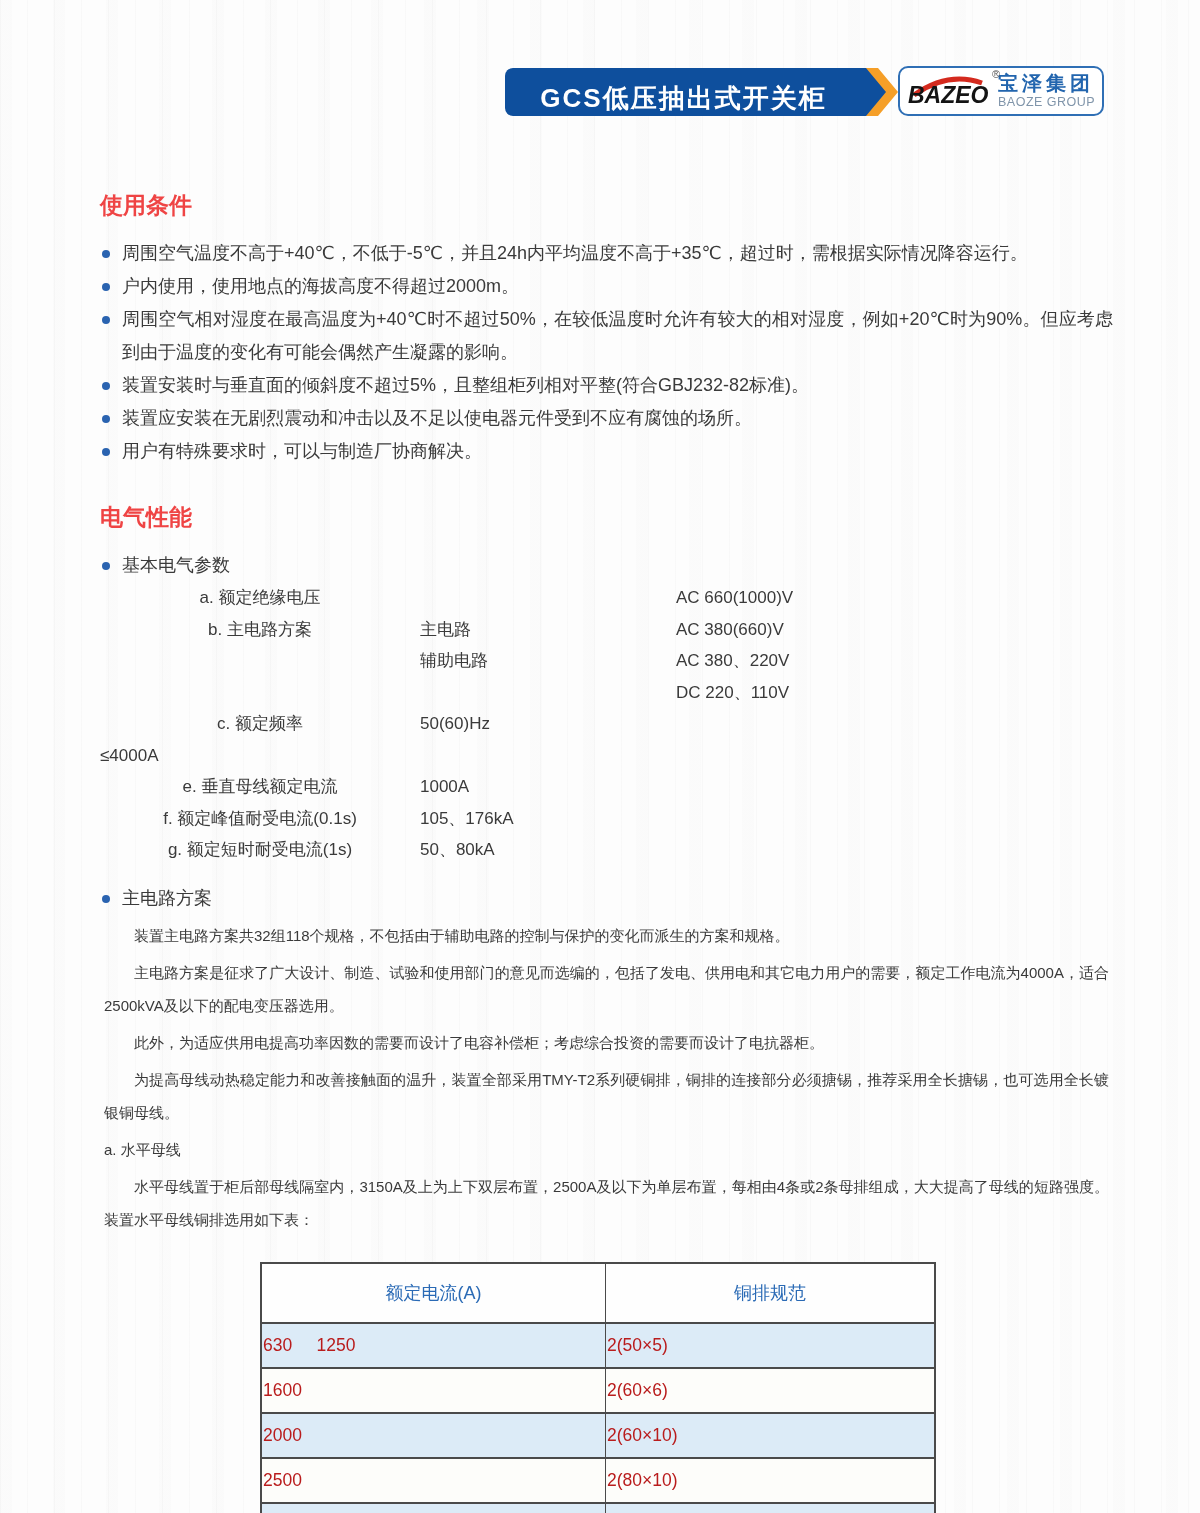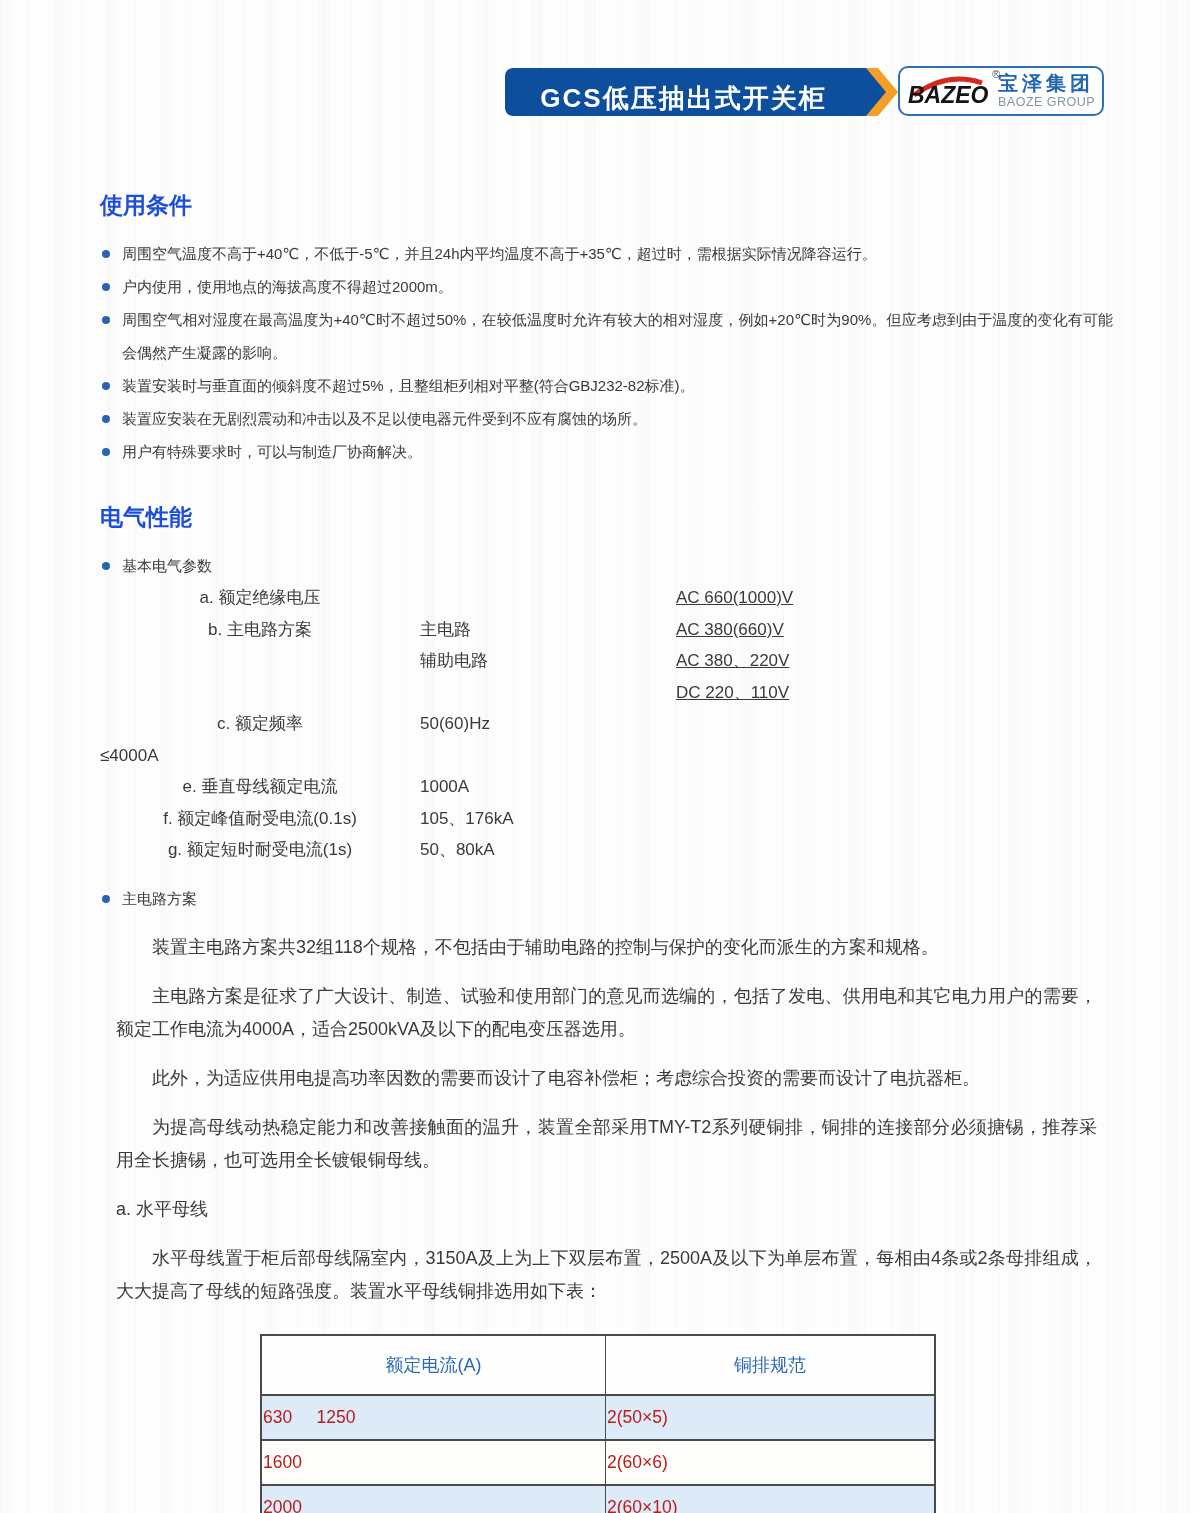--- a/index.html
+++ b/index.html
@@ -26,37 +26,37 @@
     background:#ffffff;border:2px solid #2f6fb5;border-radius:10px;
     box-sizing:border-box;display:flex;align-items:center;padding:0 6px;
   }
   .logotype{position:relative;width:86px;height:42px;flex:0 0 auto;}
   .reg-mark{position:absolute;top:-2px;right:-8px;font-size:11px;color:#555;}
   .logo-cn-block{margin-left:6px;line-height:1;}
   .logo-cn{color:#2265ae;font-size:20px;font-weight:bold;letter-spacing:4px;white-space:nowrap;}
   .logo-en{color:#8095aa;font-size:12.5px;letter-spacing:0.5px;margin-top:3px;white-space:nowrap;}
   
   .main{margin:0 87px 0 100px;}
-  h2.sec-title{color:#1d4ed8;font-size:23px;font-weight:bold;margin:0;padding:0;}
+  h2.sec-title{color:#ef4444;font-size:23px;font-weight:bold;margin:0;padding:0;}
   #usage-title{margin:40px 0 16px 0;}
   #elec-title{margin:34px 0 16px 0;}
   .bullet-list{margin:0;padding:0;list-style:none;}
-  .bullet-item{position:relative;padding-left:22px;line-height:33px;font-size:15px;text-align:justify;}
+  .bullet-item{position:relative;padding-left:22px;line-height:33px;font-size:18px;text-align:justify;}
   .dot{
     position:absolute;left:2px;top:13px;width:8px;height:8px;border-radius:50%;
     background:#2a63b0;
   }
   
   .param-row{display:flex;line-height:31.5px;font-size:17px;}
   .param-label{width:320px;flex:0 0 auto;text-align:center;}
   .param-mid{width:256px;flex:0 0 auto;}
-  .param-value{flex:1;text-decoration:underline;}
+  .param-value{flex:1;}
   .lead-bullet{margin-top:16px;}
   
-  .para{margin:16px;line-height:33px;font-size:18px;text-align:justify;}
+  .para{margin:4px;line-height:33px;font-size:15px;text-align:justify;}
   .indent{text-indent:2em;}
   
   .spec-table{
     margin:26px 0 0 160px;border-collapse:collapse;width:676px;
     border:2px solid #4a4a4a;table-layout:fixed;
   }
   .spec-table th,.spec-table td{
     border-top:2px solid #4a4a4a;border-bottom:2px solid #4a4a4a;
     white-space:pre;
   }

